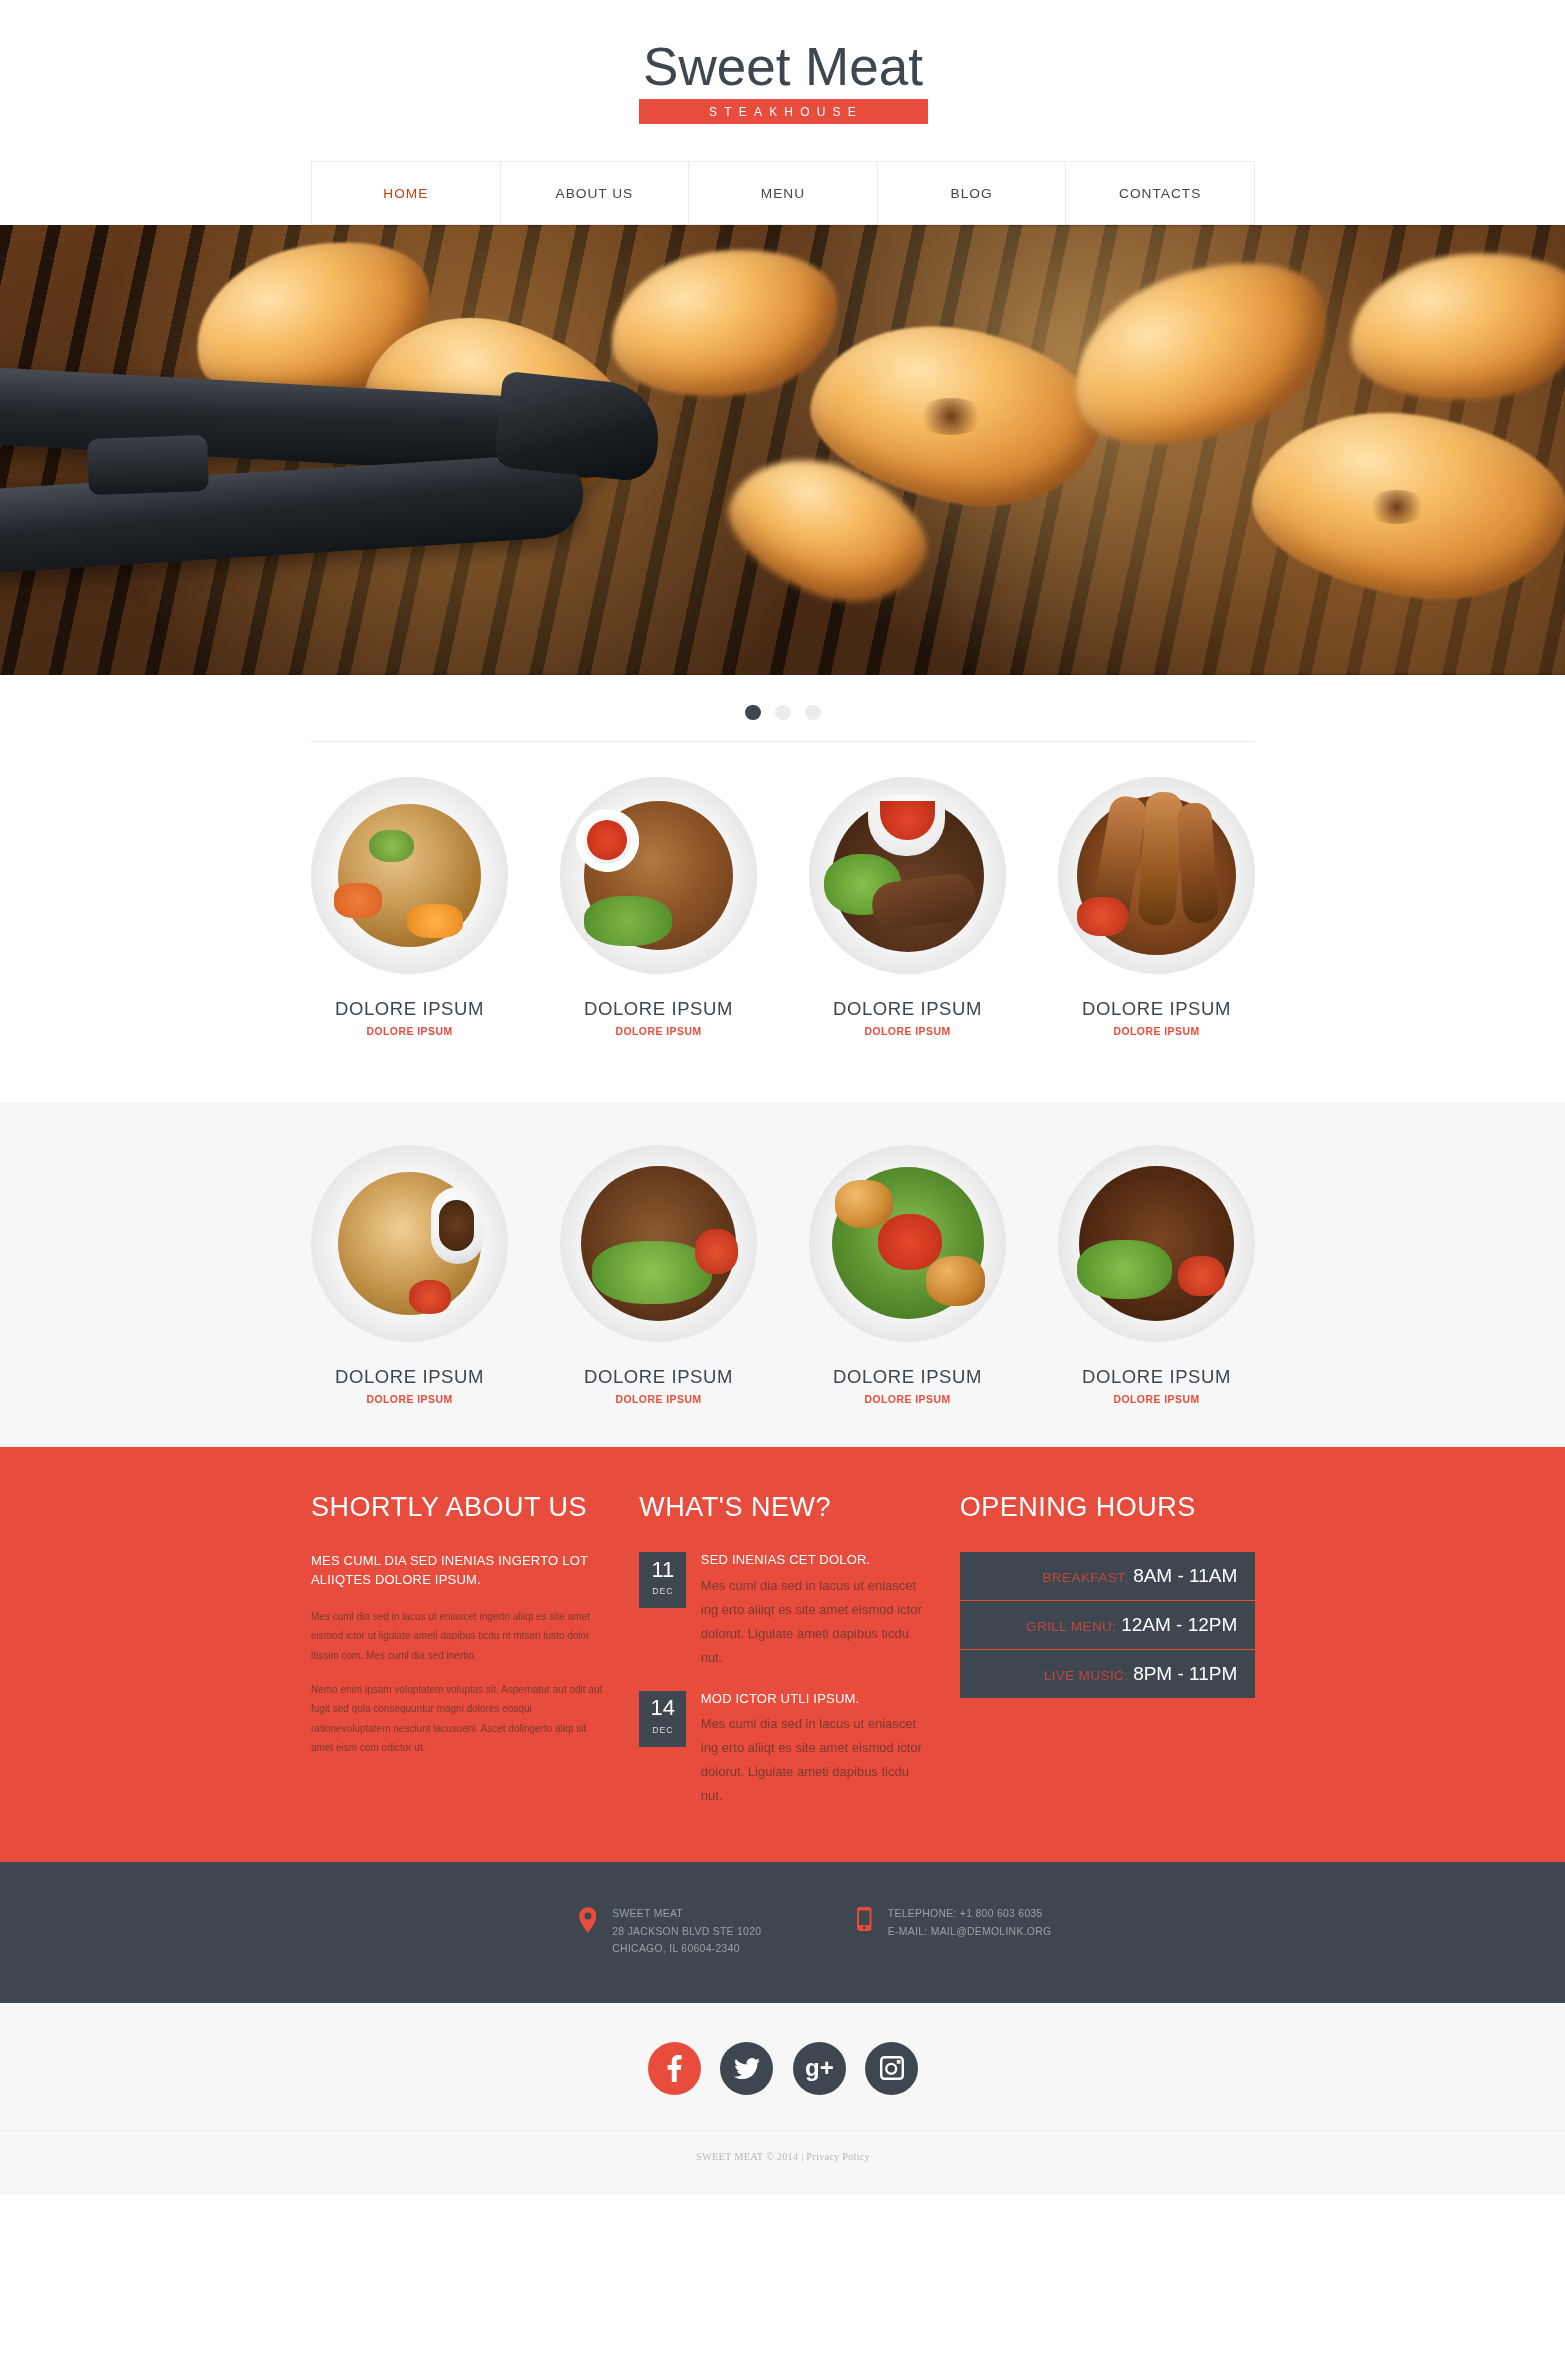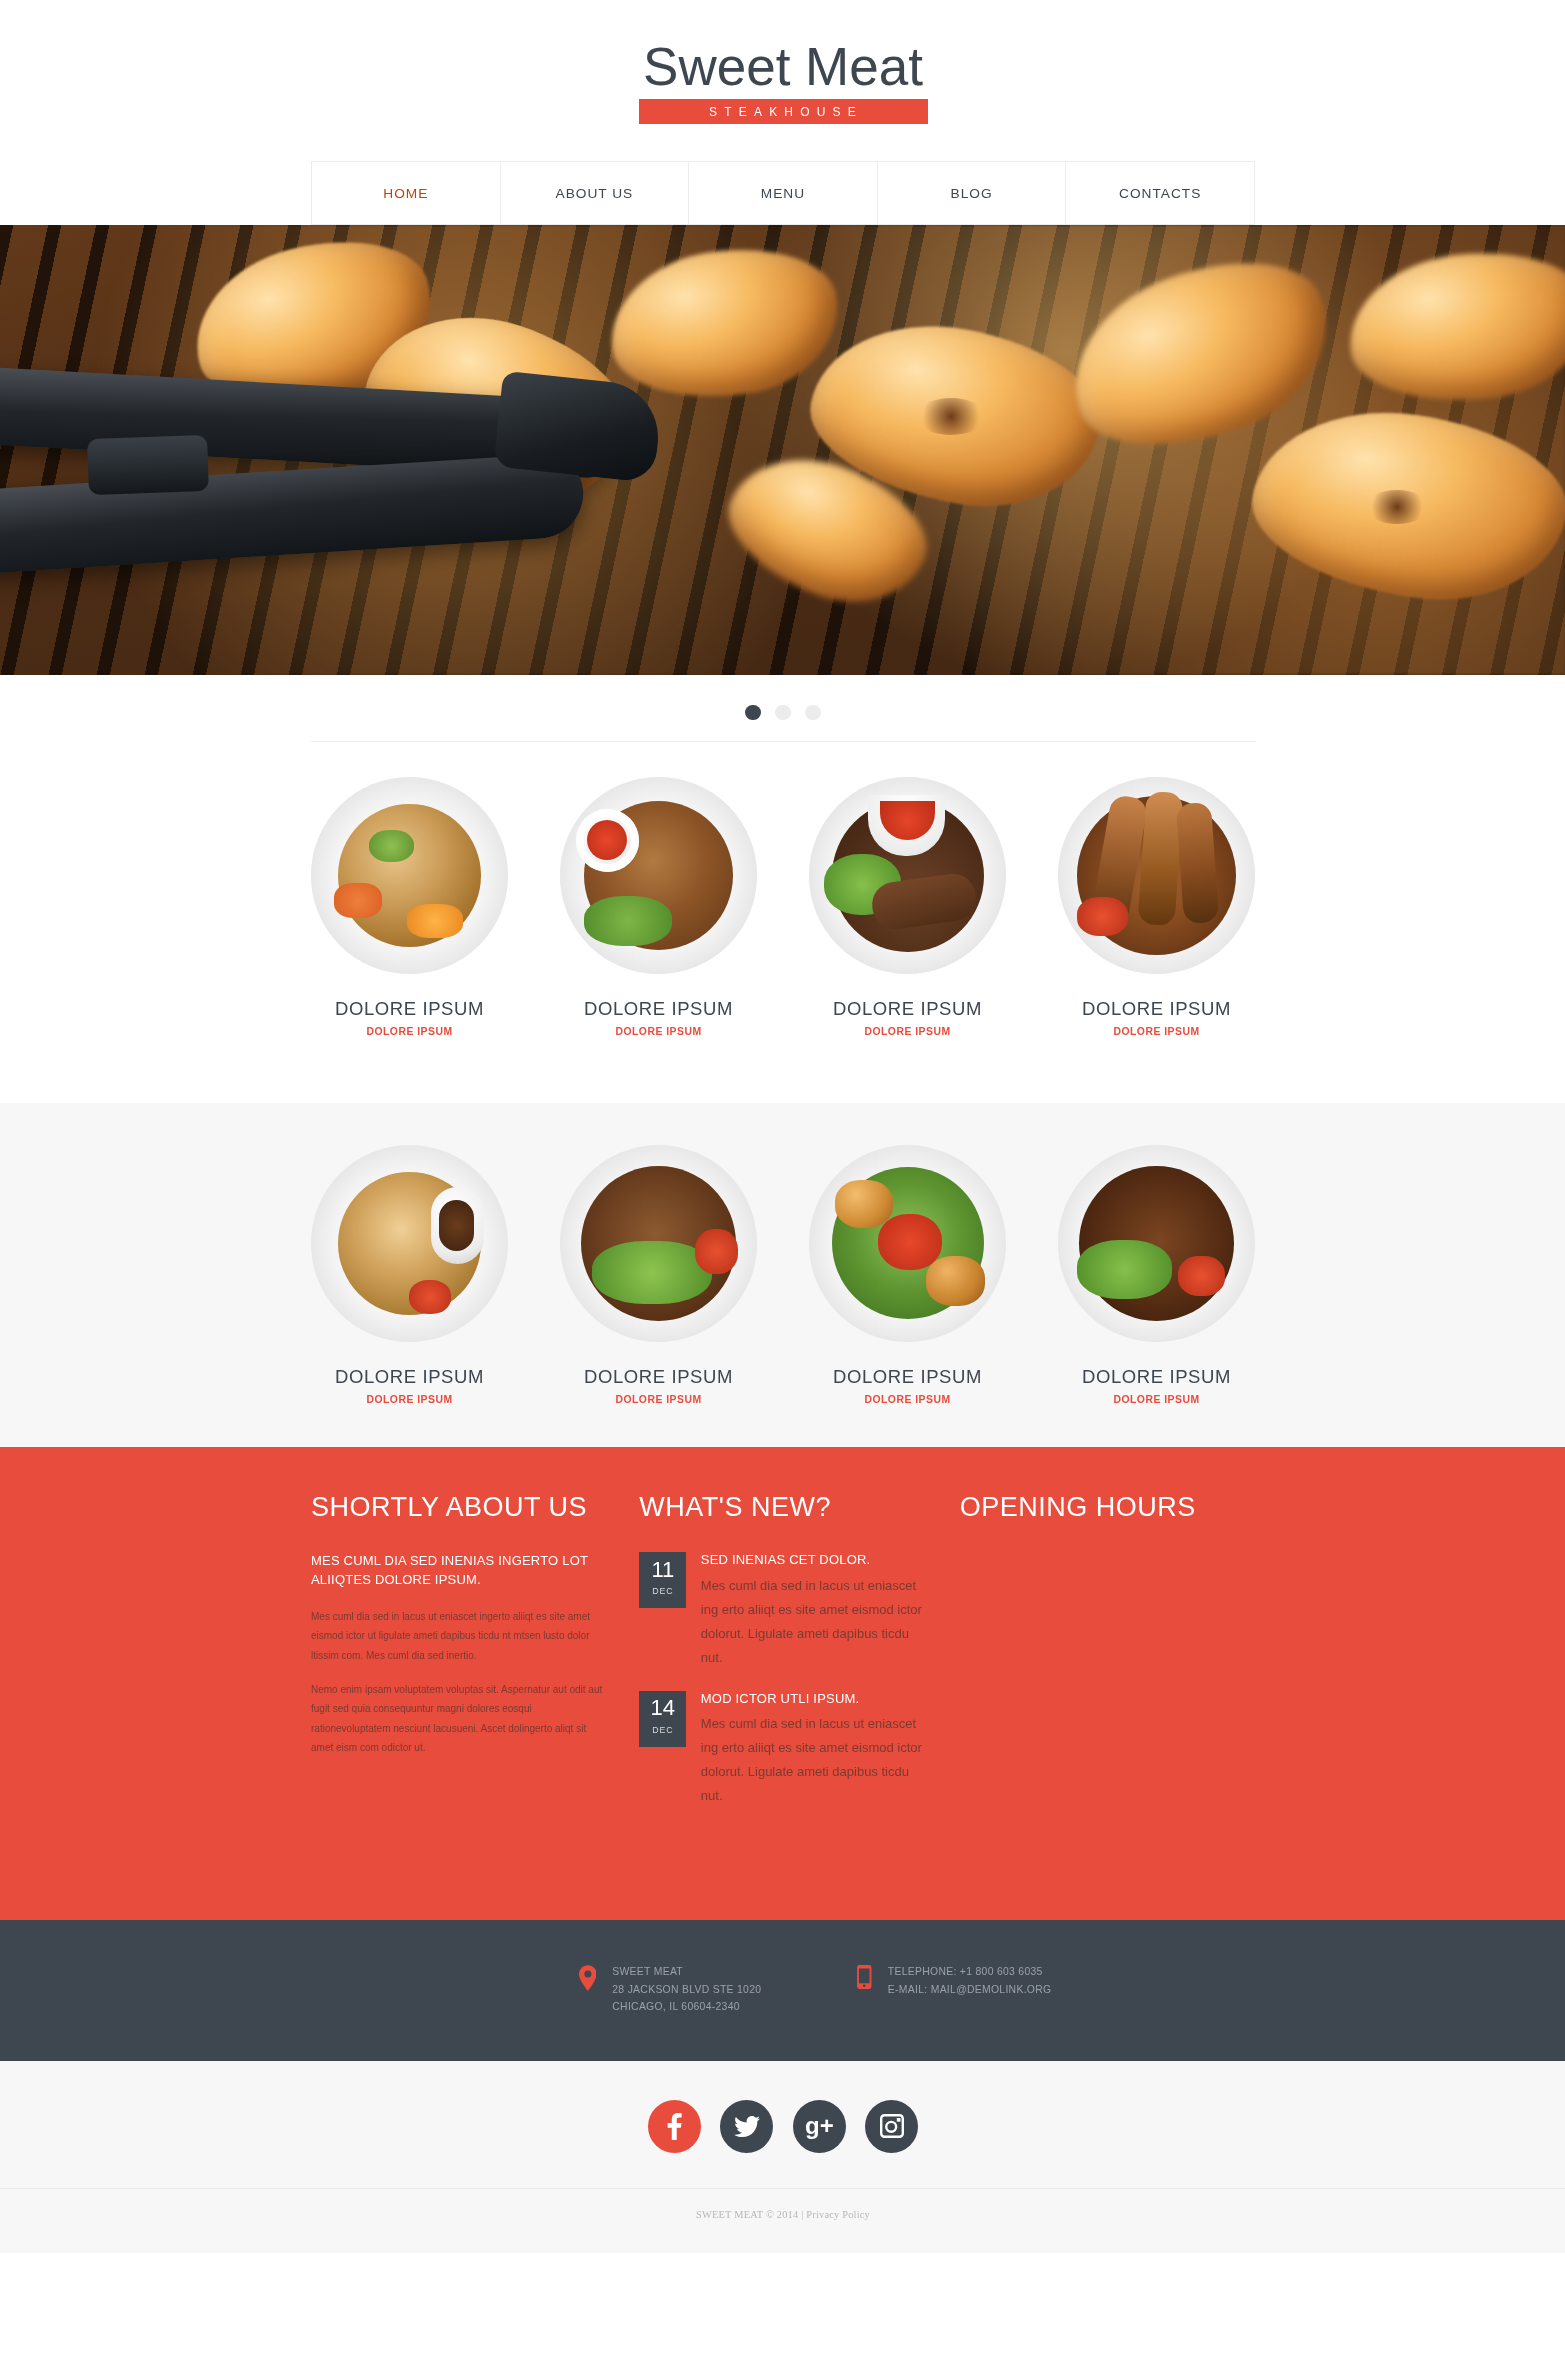--- a/index.html
+++ b/index.html
@@ -302,21 +302,21 @@
   .art-h { inset: 21px; border-radius: 50%;
     background: radial-gradient(circle at 52% 48%, #7a4522 0%, #552c13 55%, #32190a 100%); }
   .art-h2 { left: 19px; top: 95px; width: 95px; height: 59px; border-radius: 44%;
     background: radial-gradient(circle, #86c04c 0%, #4e8b26 100%); }
   .art-h3 { left: 120px; top: 111px; width: 47px; height: 40px; border-radius: 44%;
     background: radial-gradient(circle, #e8512f 0%, #b8301a 100%); }
 
   
   .band {
     background: #e74c3c;
-    padding: 45px 0 91px 0;
+    padding: 45px 0 33px 0;
   }
   .band-inner {
     width: 944px;
     margin: 0 auto;
     display: flex;
     gap: 35px;
   }
   .col-about { width: 297px; }
   .col-news  { width: 289px; }
   .col-hours { width: 299px; }
@@ -610,20 +610,31 @@
           </div>
           <div class="news-body">
             <div class="news-title">MOD ICTOR UTLI IPSUM.</div>
             <div class="news-text">Mes cuml dia sed in lacus ut eniascet ing erto aliiqt es site amet eismod ictor dolorut. Ligulate ameti dapibus ticdu nut.</div>
           </div>
         </div>
       </div>
 
       <div class="col-hours">
         <h3 class="band-title">OPENING HOURS</h3>
+        <div class="hours-box">
+          <div class="hours-row">
+            <span class="hours-label">BREAKFAST:</span><span class="hours-value">8AM - 11AM</span>
+          </div>
+          <div class="hours-row">
+            <span class="hours-label">GRILL MENU:</span><span class="hours-value">12AM - 12PM</span>
+          </div>
+          <div class="hours-row">
+            <span class="hours-label">LIVE MUSIC:</span><span class="hours-value">8PM - 11PM</span>
+          </div>
+        </div>
       </div>
 
     </div>
   </div>
 
   <div class="footer-dark">
     <div class="footer-inner">
 
       <div class="fblock">
         <div class="ficon">

